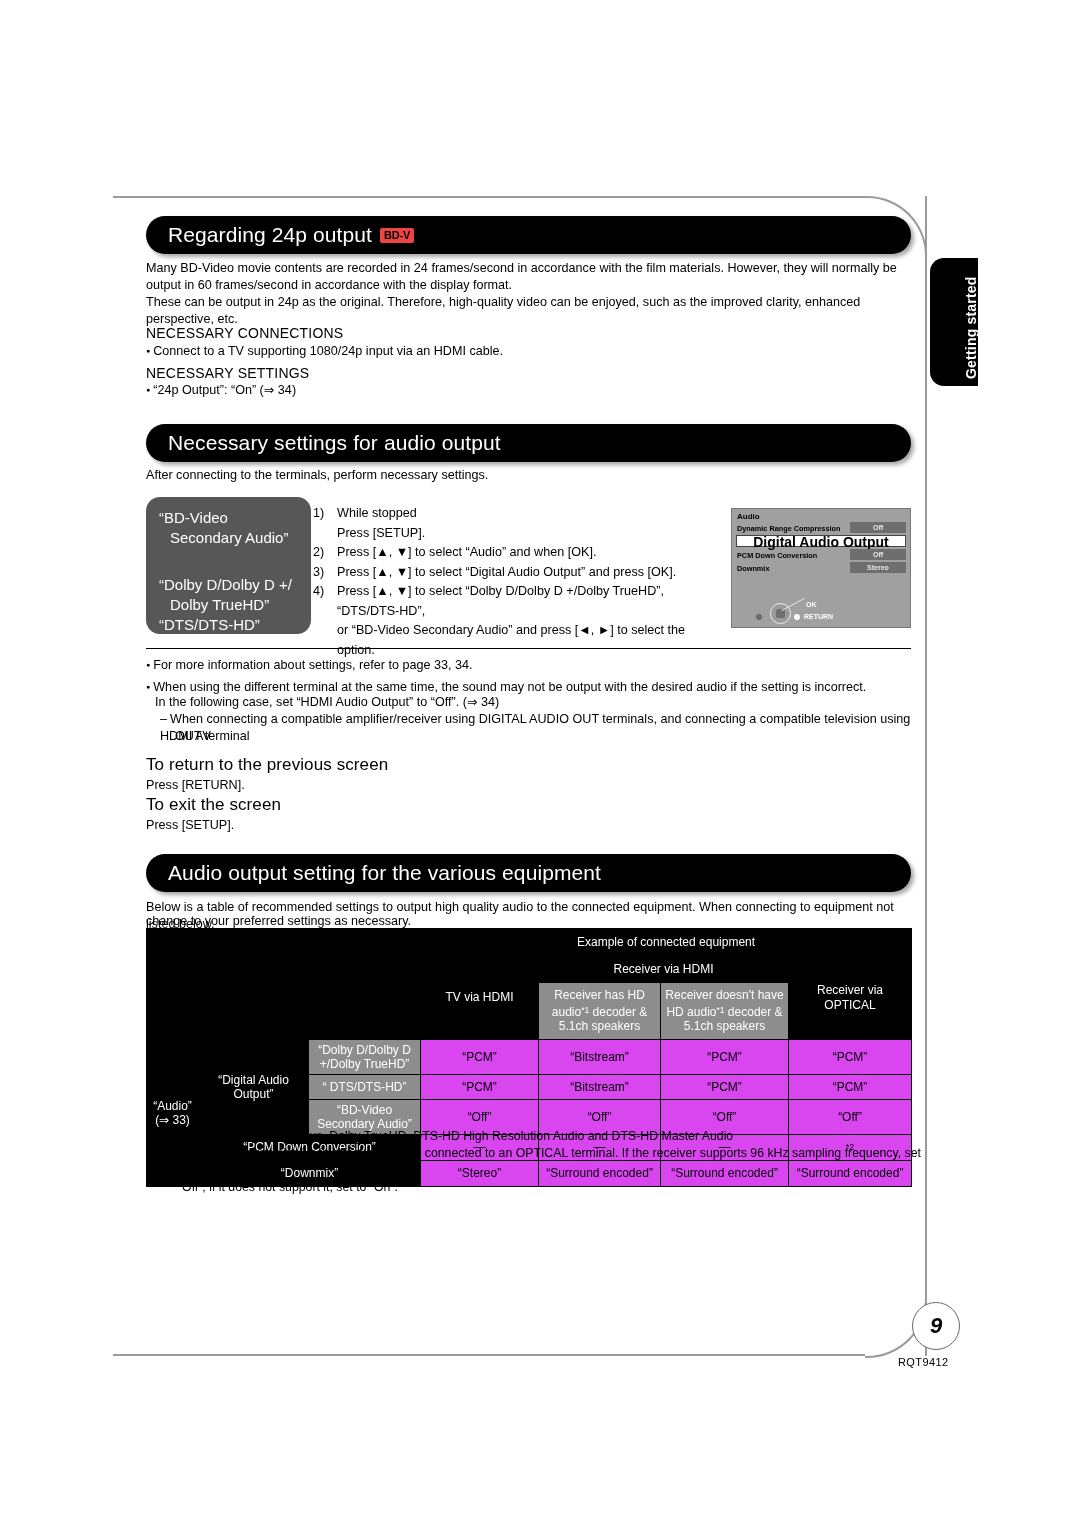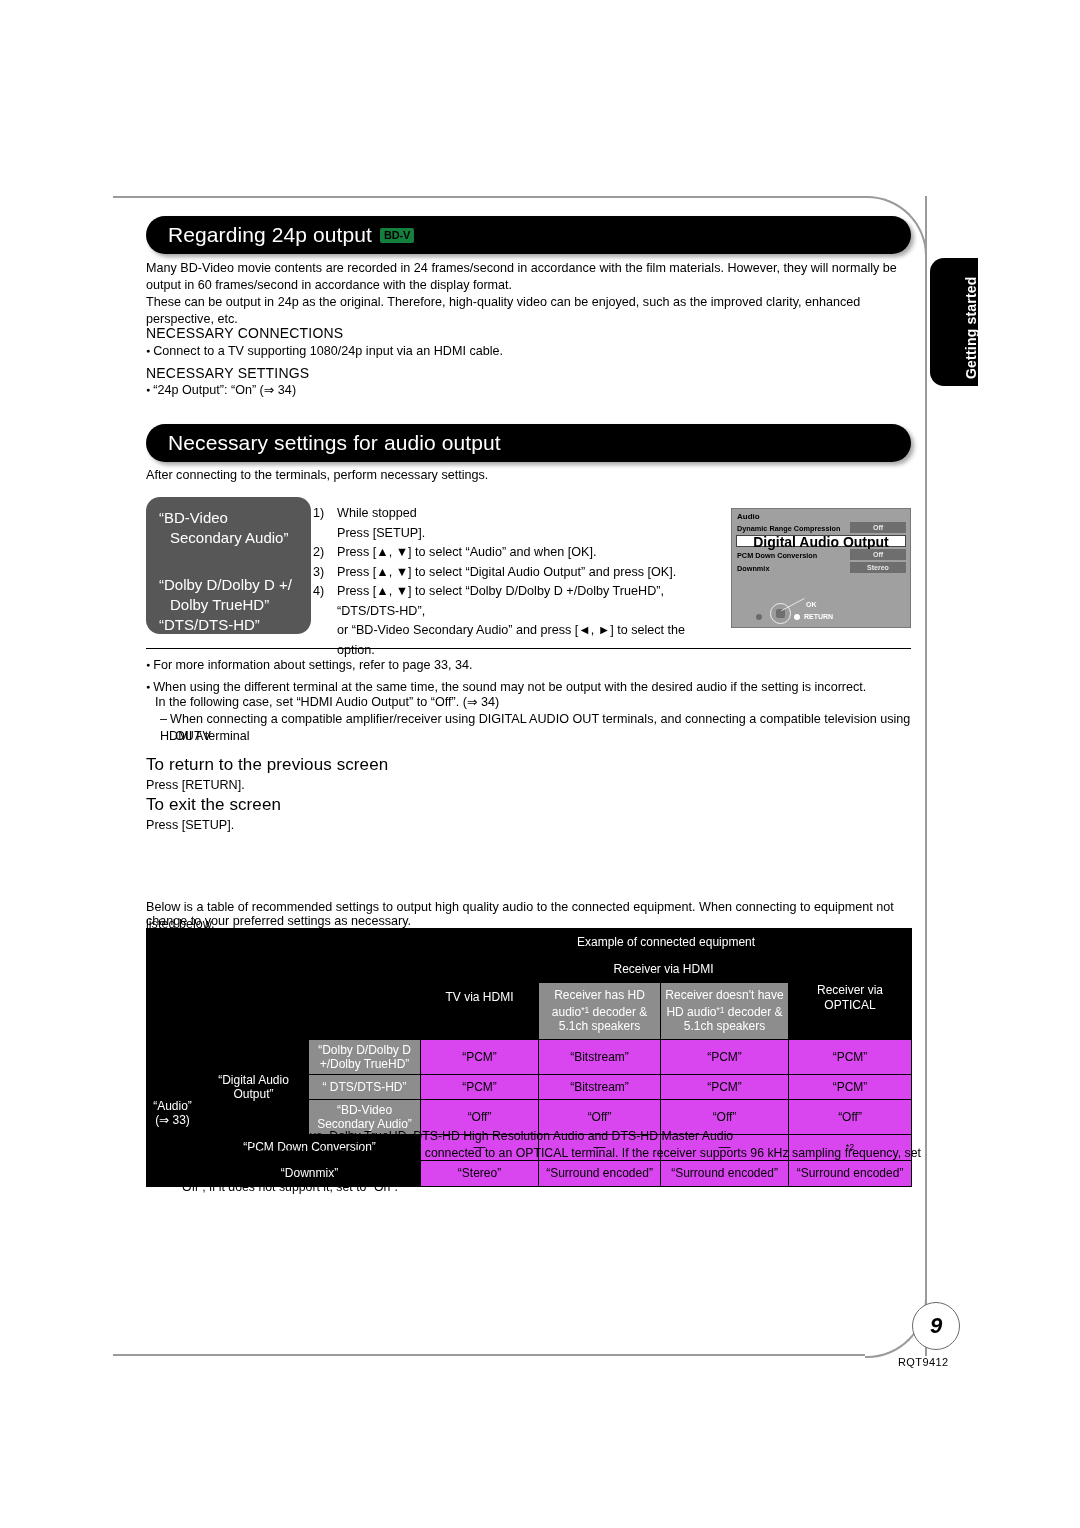--- a/index.html
+++ b/index.html
@@ -34,21 +34,21 @@
   .banner{
     position:absolute;left:146px;width:765px;height:38px;
     background:#000;border-radius:19px;color:#fff;
     box-shadow:3px 3px 4px rgba(0,0,0,.35);
   }
   .banner .btext{
     position:absolute;left:22px;top:7px;font-size:21px;font-weight:400;
     letter-spacing:.1px;white-space:nowrap;
   }
   .badge{
-    display:inline-block;background:#15803d;color:#000;font-size:11px;font-weight:bold;
+    display:inline-block;background:#ef4444;color:#000;font-size:11px;font-weight:bold;
     padding:1px 4px 1px 4px;border-radius:2px;vertical-align:3px;margin-left:8px;
     letter-spacing:-.2px;line-height:13px;
   }
 
   .para{position:absolute;font-size:12.6px;line-height:17px;color:#000;}
   .hdr-sub{position:absolute;font-size:14px;letter-spacing:.2px;}
   .bullet::before{content:"\25CF";font-size:7px;vertical-align:2px;margin-right:3px;}
   .dash::before{content:"\2013";margin-right:3px;}
 
   .subhead{position:absolute;font-size:17px;letter-spacing:.1px;text-align:right;}
@@ -227,20 +227,23 @@
   <div class="para" style="left:155px;top:694px;width:755px;">In the following case, set “HDMI Audio Output” to “Off”. (⇒ 34)</div>
   <div class="para dash" style="left:160px;top:711px;width:752px;">When connecting a compatible amplifier/receiver using DIGITAL AUDIO OUT terminals, and connecting a compatible television using HDMI AV</div>
   <div class="para" style="left:175px;top:728px;width:740px;">OUT terminal</div>
 
   <div class="subhead" style="left:146px;top:755px;">To return to the previous screen</div>
   <div class="para" style="left:146px;top:777px;">Press [RETURN].</div>
 
   <div class="subhead" style="left:146px;top:795px;">To exit the screen</div>
   <div class="para" style="left:146px;top:817px;">Press [SETUP].</div>
 
+  <div class="banner" style="top:854px;">
+    <div class="btext">Audio output setting for the various equipment</div>
+  </div>
 
   <div class="para" style="left:146px;top:899px;width:775px;">Below is a table of recommended settings to output high quality audio to the connected equipment. When connecting to equipment not listed below,</div>
   <div class="para" style="left:146px;top:913px;width:775px;">change to your preferred settings as necessary.</div>
 
   <table class="spec">
     <colgroup>
       <col style="width:52px">
         <col style="width:110px">
         <col style="width:112px">
       <col style="width:118px">

